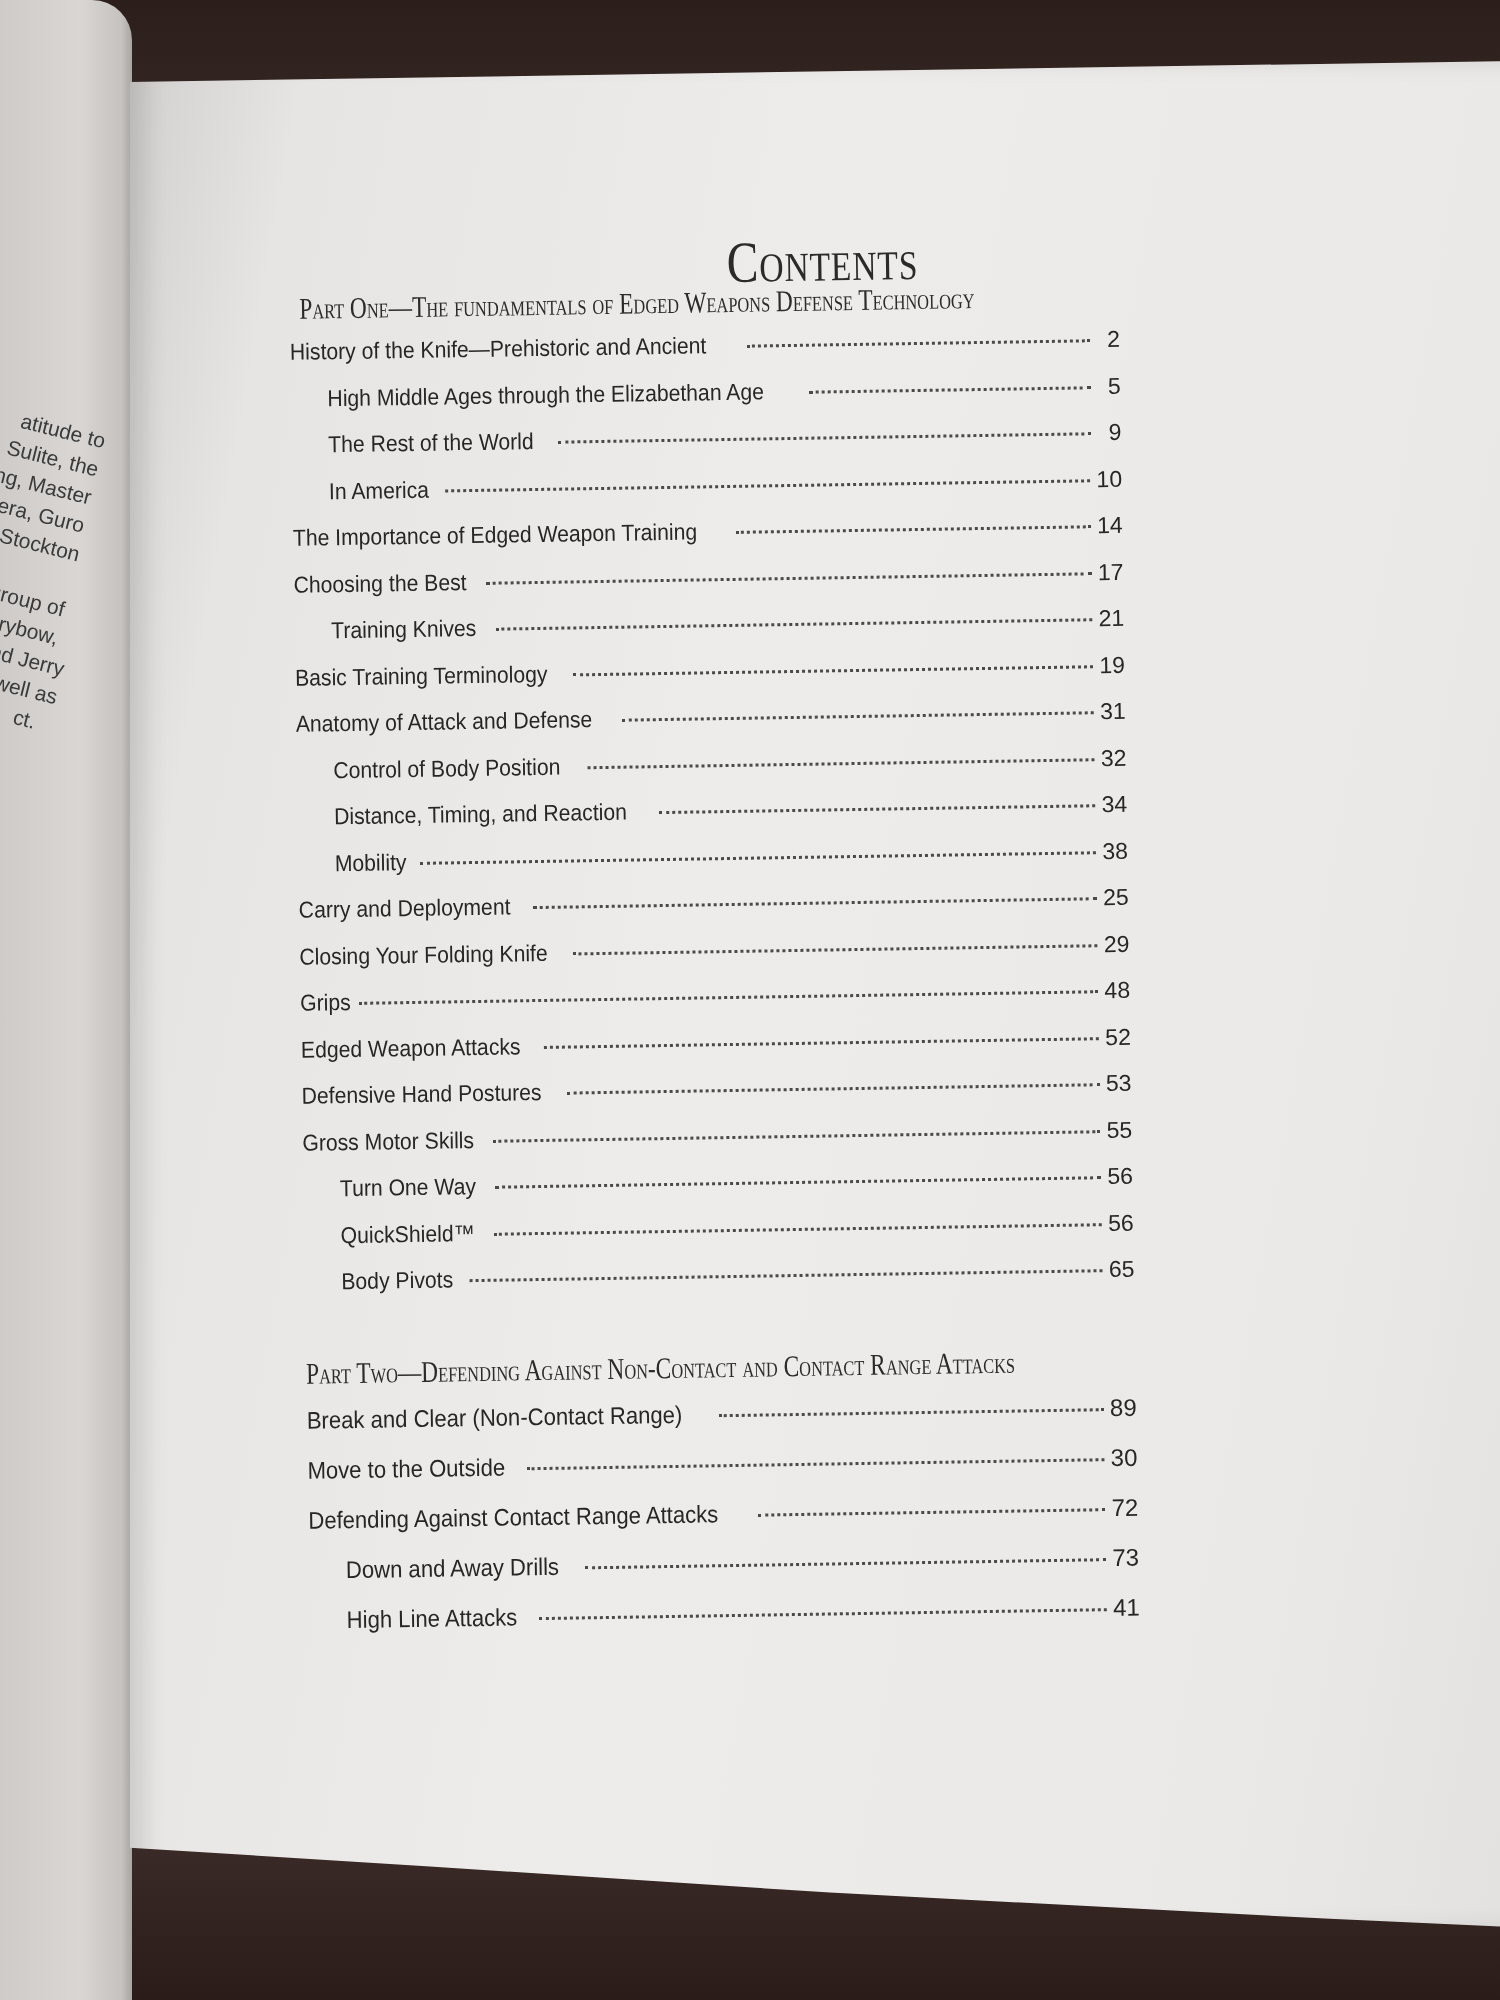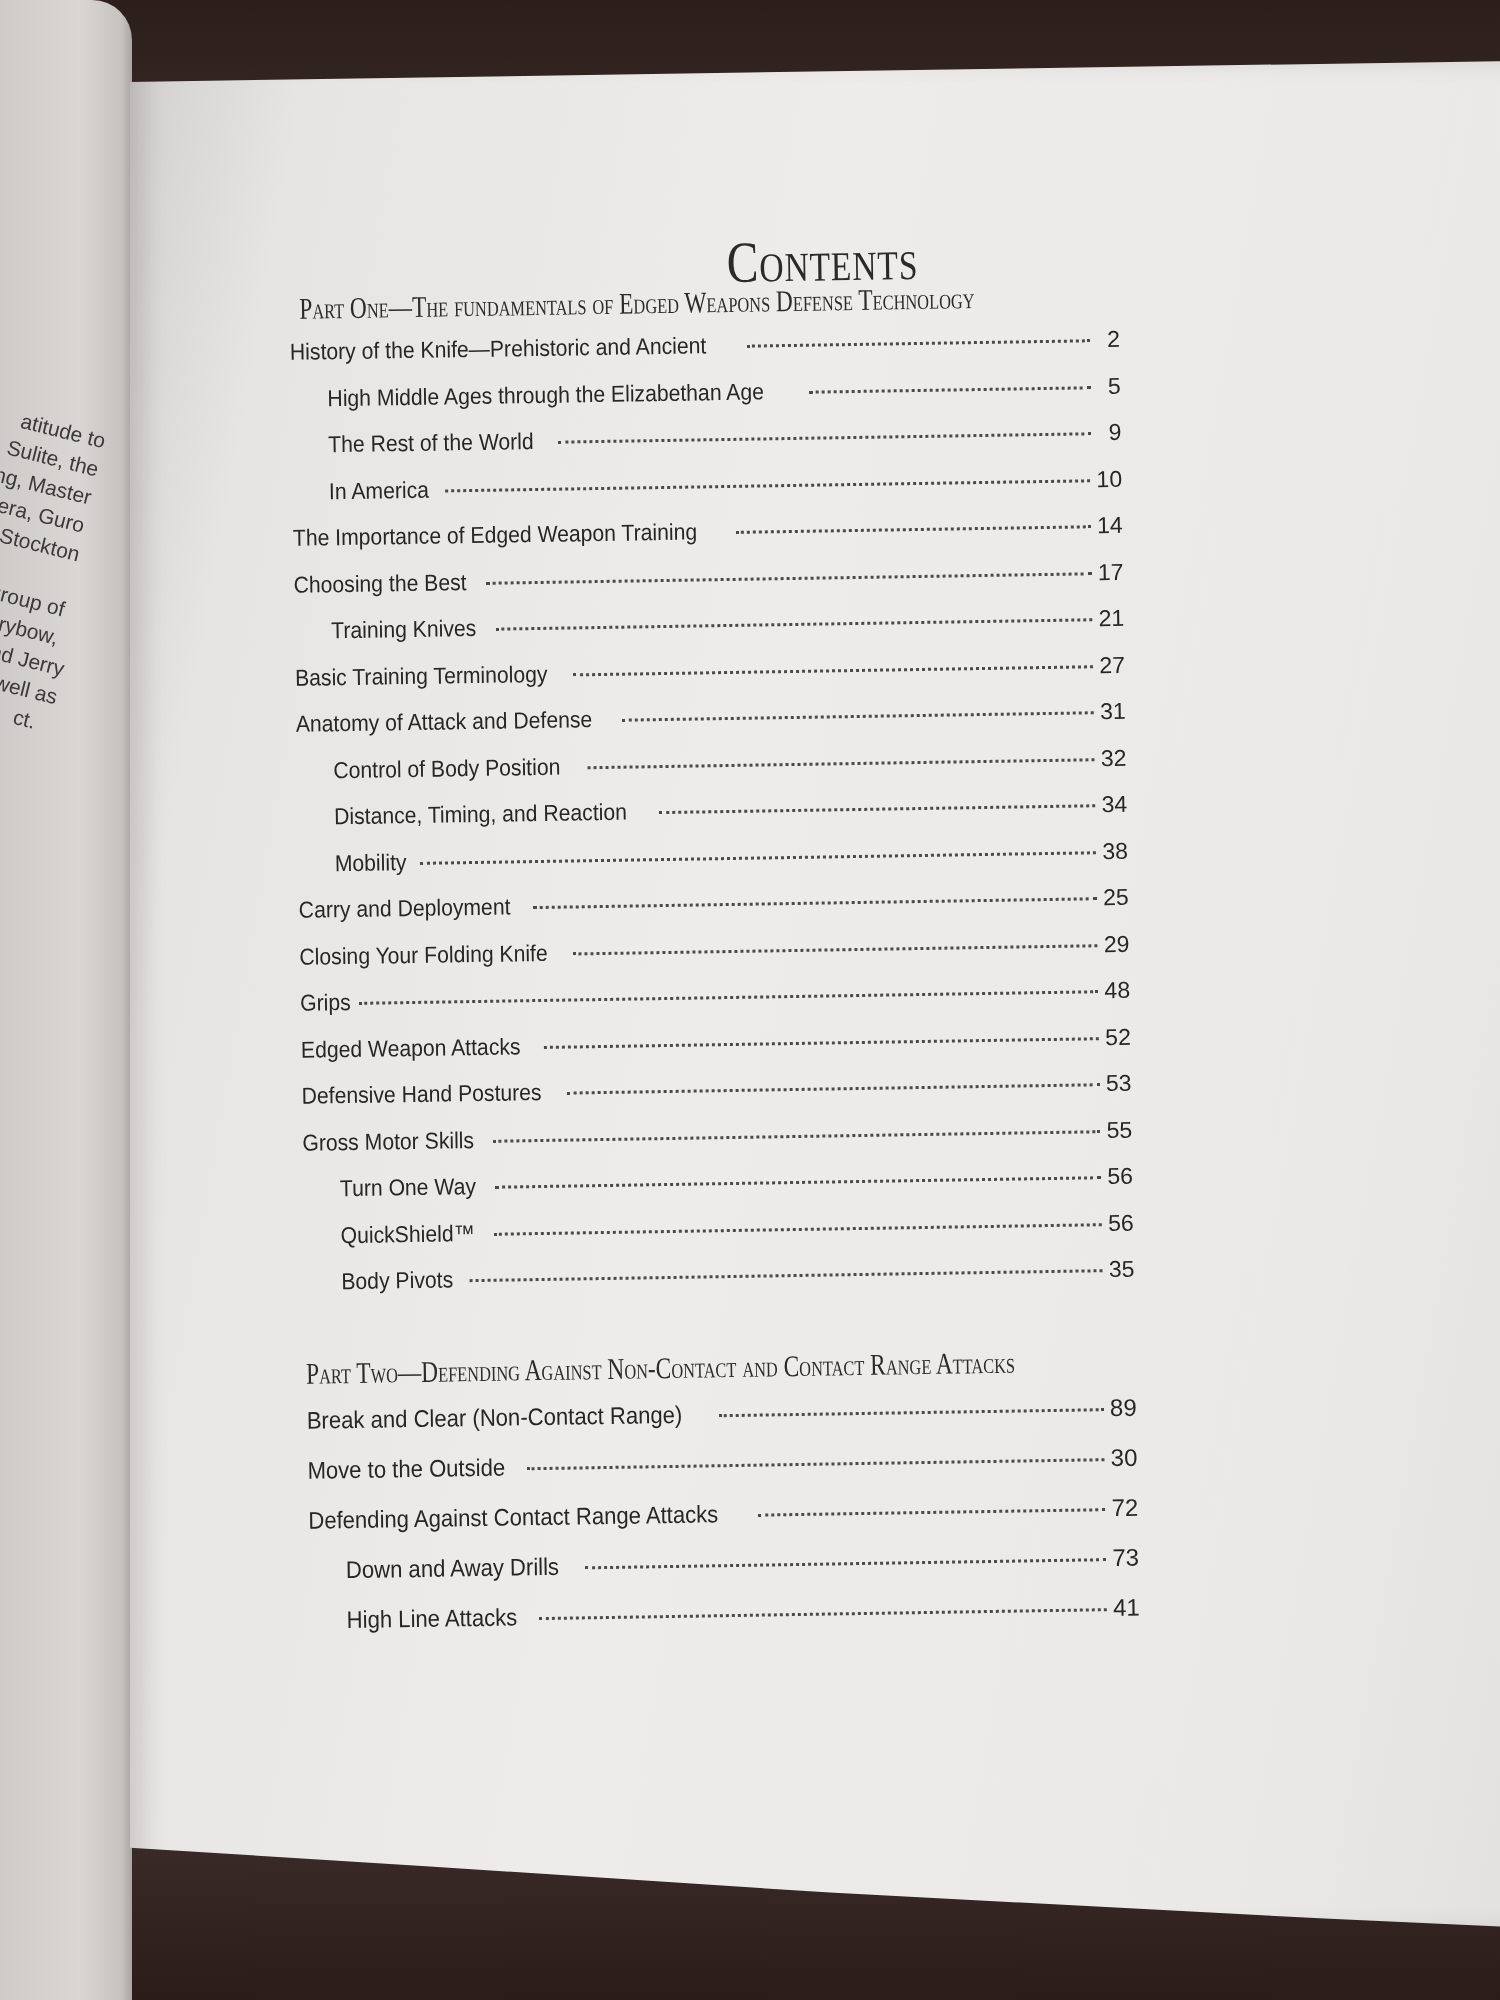--- a/index.html
+++ b/index.html
@@ -198,21 +198,21 @@
           <span class="toc-page">17</span>
         </li>
       <li class="toc-entry indent">
           <span class="toc-label">Training Knives</span>
           <span class="toc-leader"></span>
           <span class="toc-page">21</span>
         </li>
       <li class="toc-entry">
           <span class="toc-label">Basic Training Terminology</span>
           <span class="toc-leader"></span>
-          <span class="toc-page">27</span>
+          <span class="toc-page">19</span>
         </li>
       <li class="toc-entry">
           <span class="toc-label">Anatomy of Attack and Defense</span>
           <span class="toc-leader"></span>
           <span class="toc-page">31</span>
         </li>
       <li class="toc-entry indent">
           <span class="toc-label">Control of Body Position</span>
           <span class="toc-leader"></span>
           <span class="toc-page">32</span>
@@ -263,21 +263,21 @@
           <span class="toc-page">56</span>
         </li>
       <li class="toc-entry indent">
           <span class="toc-label">QuickShield™</span>
           <span class="toc-leader"></span>
           <span class="toc-page">56</span>
         </li>
       <li class="toc-entry indent">
           <span class="toc-label">Body Pivots</span>
           <span class="toc-leader"></span>
-          <span class="toc-page">35</span>
+          <span class="toc-page">65</span>
         </li>
     </ul>
 
     <div class="part-heading part-two">Part Two—Defending Against Non-Contact and Contact Range Attacks</div>
 
     <ul class="toc-list toc-part-two">
       <li class="toc-entry">
           <span class="toc-label">Break and Clear (Non-Contact Range)</span>
           <span class="toc-leader"></span>
           <span class="toc-page">89</span>

